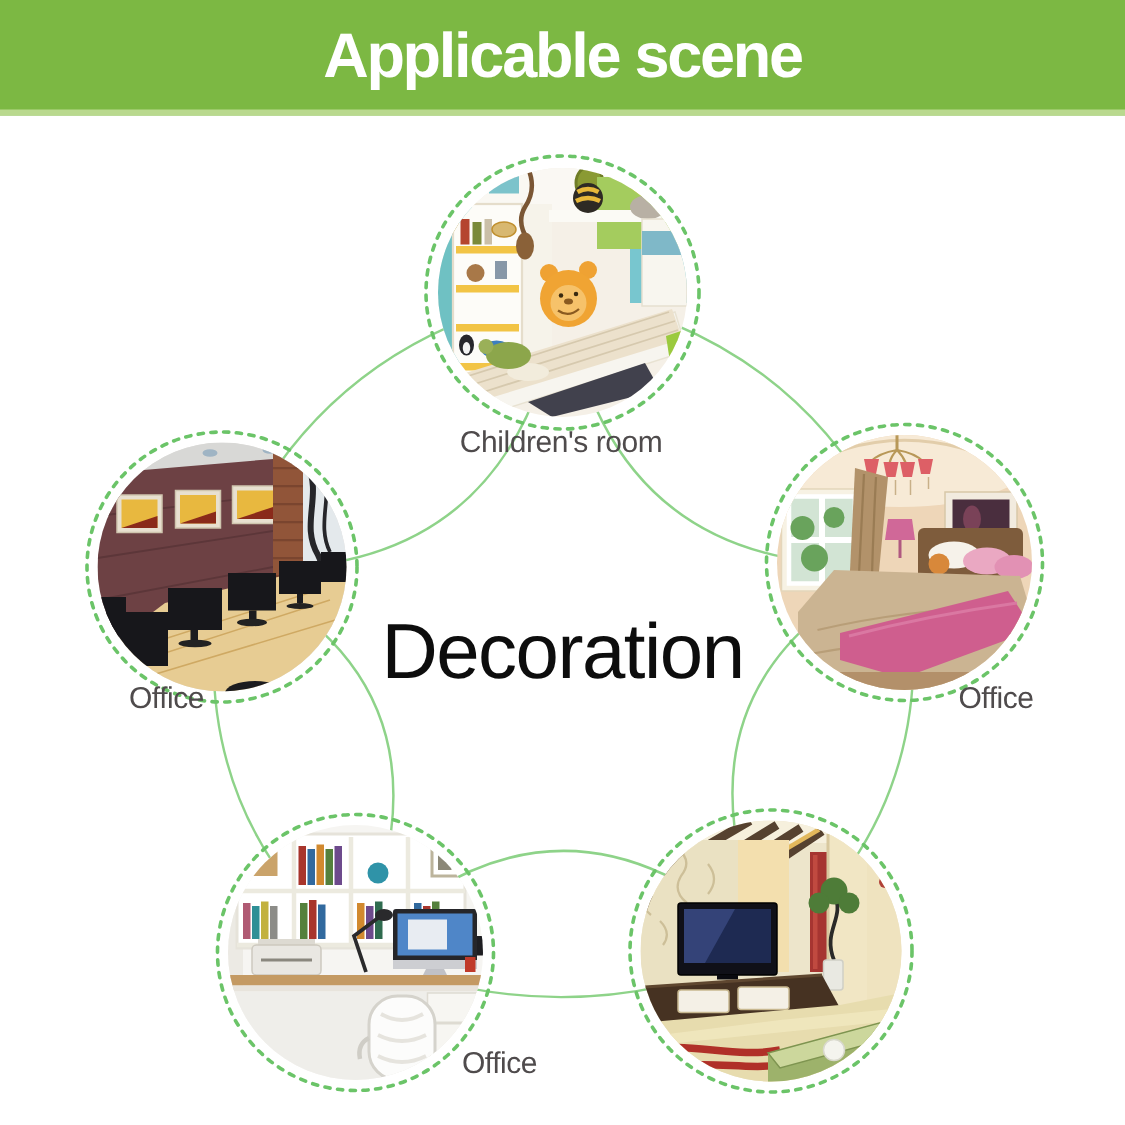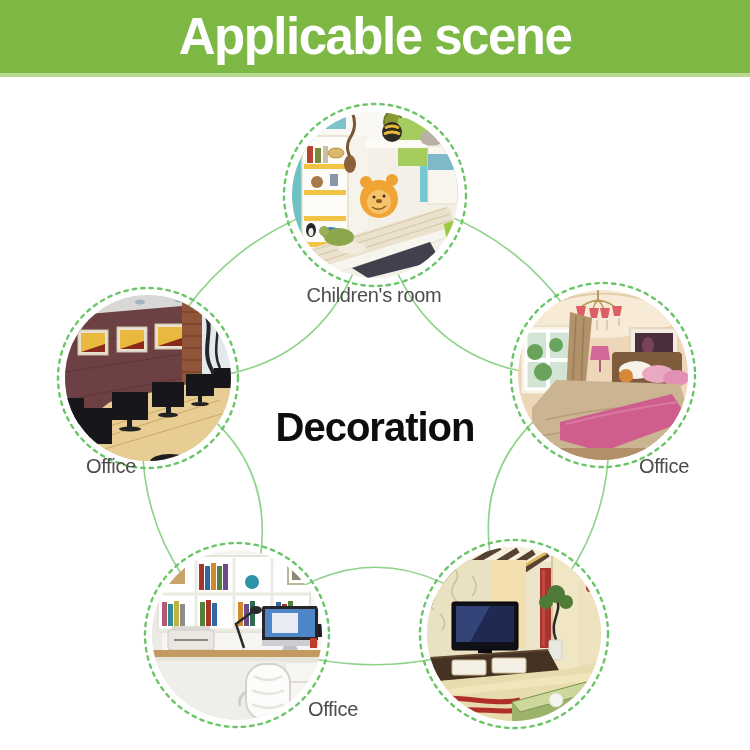--- a/index.html
+++ b/index.html
@@ -7,25 +7,25 @@
     --ring-green:#6bc468; --arc-green:#8ed389;
     --label-text:#4f4b4c; --center-text:#0d0d0d; --page-bg:#ffffff;
   }
   html,body{margin:0;padding:0;}
   body{width:750px;height:750px;background:var(--page-bg);
        font-family:"Liberation Sans", sans-serif;}
   .page{position:relative;width:750px;height:750px;overflow:hidden;background:var(--page-bg);}
   .banner{position:absolute;left:0;top:0;width:750px;height:73px;
           background:var(--header-bg);border-bottom:4px solid var(--header-edge);
           display:flex;align-items:center;justify-content:center;}
-  .banner h1{margin:0;color:var(--header-text);font-size:51px;font-weight:bold;
+  .banner h1{margin:0;color:var(--header-text);font-size:42px;font-weight:bold;
              letter-spacing:-1.5px;line-height:1;}
   svg.diagram{position:absolute;left:0;top:0;}
   .center-label{position:absolute;left:375px;top:405px;transform:translateX(-50%);
-                font-size:40px;font-weight:bold;color:var(--center-text);
+                font-size:52px;font-weight:normal;color:var(--center-text);
                 letter-spacing:-1px;white-space:nowrap;text-align:center;}
   .node-label{position:absolute;transform:translateX(-50%);font-size:20px;
               color:var(--label-text);letter-spacing:-0.3px;white-space:nowrap;}
   .arc{fill:none;stroke:var(--arc-green);stroke-width:1.6;}
   .ring{fill:none;stroke:var(--ring-green);stroke-width:2.4;
         stroke-dasharray:3.5 5;stroke-linecap:round;}
 </style>
 </head>
 <body>
 

